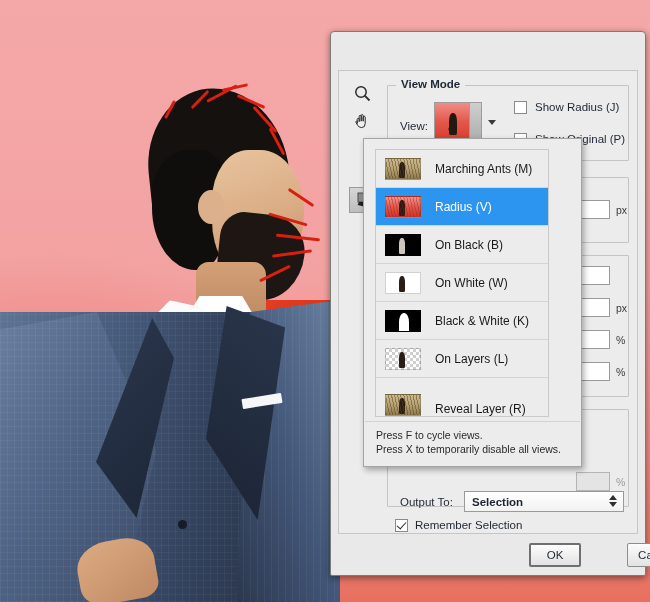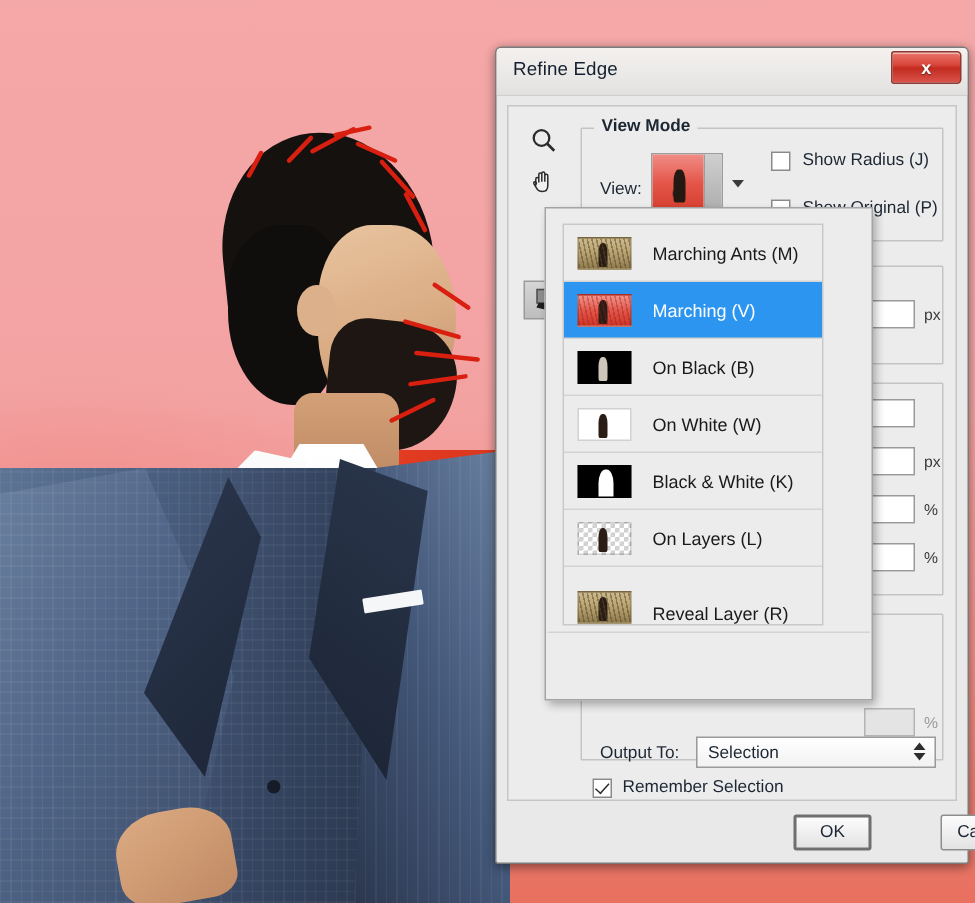--- a/index.html
+++ b/index.html
@@ -316,21 +316,21 @@
     position: absolute;
     height: 21px;
     background: linear-gradient(180deg,#ffffff,#f2f2f2);
     border: 1px solid #9a9a9a;
     box-sizing: border-box;
     cursor: pointer;
     display: flex;
     align-items: center;
   }
   .combo-label {
-    font-size: 11.5px; color: #1d2733; padding-left: 7px;
+    font-size: 11.5px; color: #1d2733; padding-left: 7px; font-weight: bold;
   }
   .combo-spin {
     position: absolute; right: 6px; top: 3px;
     display: flex; flex-direction: column; align-items: center; gap: 2px;
   }
   .spin-up { width:0;height:0;border-left:4px solid transparent;border-right:4px solid transparent;border-bottom:5px solid #2e2e2e; }
   .spin-dn { width:0;height:0;border-left:4px solid transparent;border-right:4px solid transparent;border-top:5px solid #2e2e2e; }
 
   .btn {
     position: absolute;
@@ -480,26 +480,20 @@
     <div class="splat" style="left:268px;top:218px;width:40px;height:3px;transform:rotate(16deg);"></div>
     <div class="splat" style="left:276px;top:236px;width:44px;height:3px;transform:rotate(6deg);"></div>
     <div class="splat" style="left:272px;top:252px;width:40px;height:3px;transform:rotate(-8deg);"></div>
     <div class="splat" style="left:258px;top:272px;width:34px;height:3px;transform:rotate(-26deg);"></div>
     <div class="splat" style="left:286px;top:196px;width:30px;height:3px;transform:rotate(34deg);"></div>
     <div class="splat" style="left:160px;top:108px;width:20px;height:3px;transform:rotate(-62deg);"></div>
   </div>
 
   <div id="refine-dialog">
 
-    <div class="titlebar">
-      <div class="title-text">Refine Edge</div>
-      <div class="close-btn">
-        <div class="close-x">x</div>
-      </div>
-    </div>
 
     <div class="dlg-body">
 
       <div class="tools">
         <div class="tool-btn">
           <span>
             <svg width="17" height="17" viewBox="0 0 17 17">
               <circle cx="7" cy="7" r="5.2" fill="none" stroke="#2b2b2b" stroke-width="1.5"></circle>
               <line x1="10.7" y1="10.7" x2="15.5" y2="15.5" stroke="#2b2b2b" stroke-width="1.8"></line>
             </svg>
@@ -594,21 +588,21 @@
         <div class="dd-thumb t-grass">
           <div class="fig-small"></div>
         </div>
         <span class="dd-text">Marching Ants (M)</span>
       </div>
 
       <div class="dd-item sel">
         <div class="dd-thumb t-overlay">
           <div class="fig-small"></div>
         </div>
-        <span class="dd-text">Marching (V)</span>
+        <span class="dd-text">Radius (V)</span>
       </div>
 
       <div class="dd-item">
         <div class="dd-thumb t-black">
           <div class="fig-small" style="background:#cfc6bb;"></div>
         </div>
         <span class="dd-text">On Black (B)</span>
       </div>
 
       <div class="dd-item">
@@ -634,15 +628,19 @@
 
       <div class="dd-item">
         <div class="dd-thumb t-grass">
           <div class="fig-small"></div>
         </div>
         <span class="dd-text">Reveal Layer (R)</span>
       </div>
     </div>
 
     <div class="dd-sep"></div>
+    <div class="dd-help">
+      <div>Press F to cycle views.</div>
+      <div>Press X to temporarily disable all views.</div>
+    </div>
   </div>
 
 </div>
 
 </body></html>

